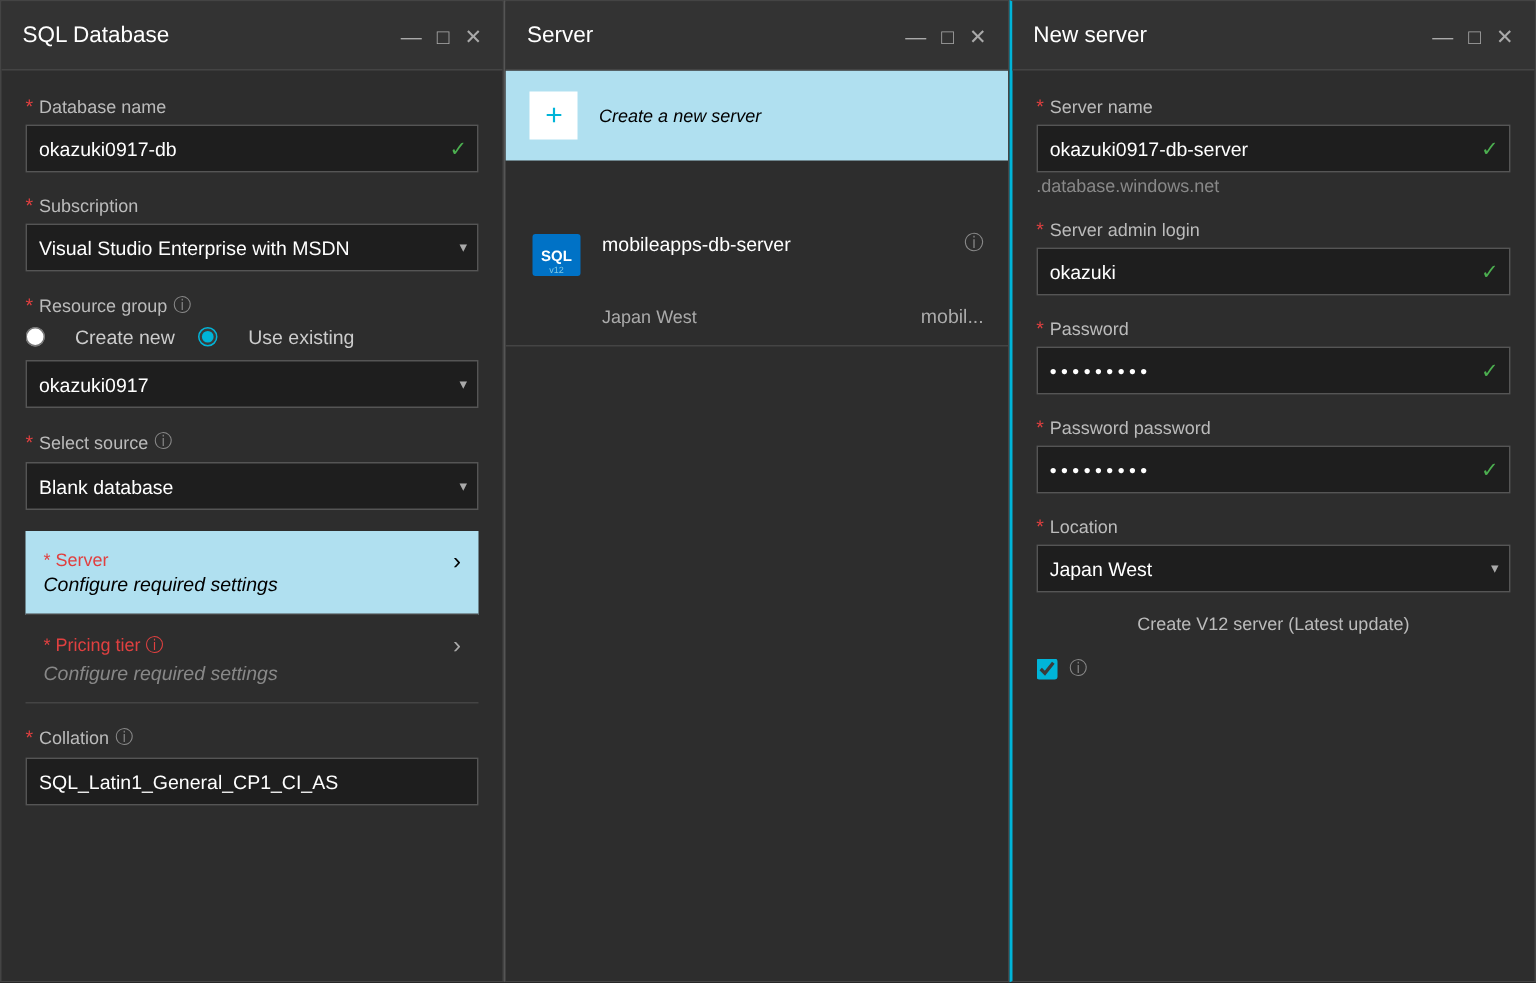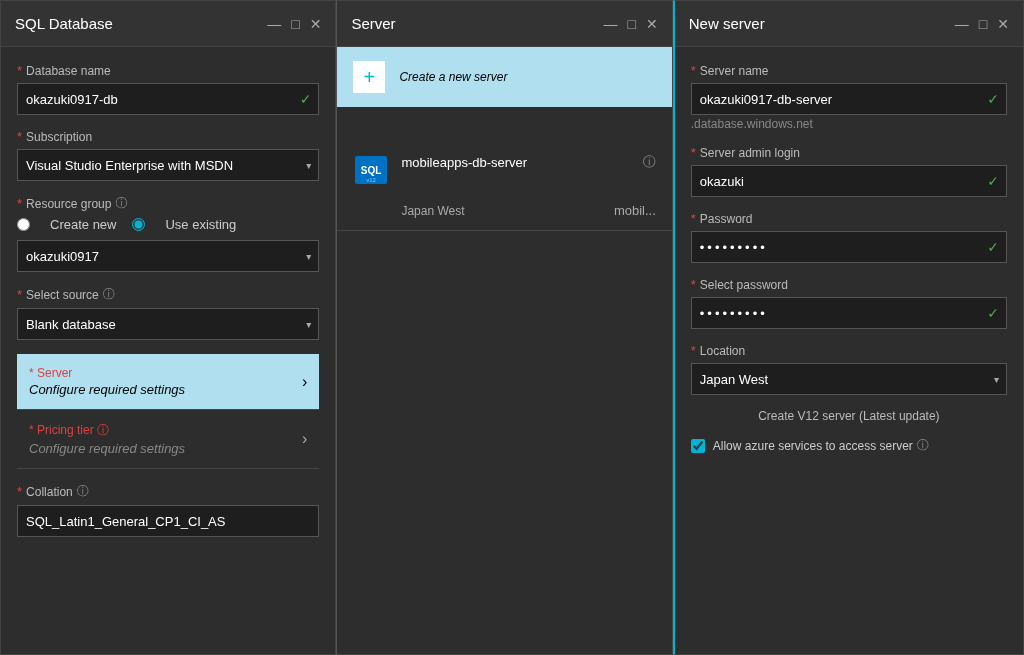--- a/index.html
+++ b/index.html
@@ -159,21 +159,20 @@
       cursor: pointer;
       font-size: 13px;
     }
 
     .radio-label input[type="radio"] {
       accent-color: #00b4d8;
     }
 
     .nav-item {
       display: flex;
-      align-items: center;
       justify-content: space-between;
       padding: 12px 12px;
       border-bottom: 1px solid #444;
       cursor: pointer;
       background: transparent;
     }
 
     .nav-item.active {
       background: #b0e0f0;
       color: #000;
@@ -525,21 +524,21 @@
       </div>
       <div class="input-wrapper">
         <input type="password" class="password-input" value="password1" style="">
         <span class="input-check">✓</span>
       </div>
     </div>
 
     <div class="field-group">
       <div class="field-label">
         <span class="required-star">*</span>
-        <span>Select password</span>
+        <span>Password password</span>
       </div>
       <div class="input-wrapper">
         <input type="password" class="password-input" value="password1" style="">
         <span class="input-check">✓</span>
       </div>
     </div>
 
     <div class="field-group">
       <div class="field-label">
         <span class="required-star">*</span>
@@ -558,19 +557,18 @@
       </div>
     </div>
 
     <div class="v12-section">
       <div class="v12-label">Create V12 server (Latest update)</div>
     </div>
 
     <div class="checkbox-row">
       <input type="checkbox" checked="" style="">
       <label class="checkbox-label">
-        <span>Allow azure services to access server</span>
         <span class="info-icon">ⓘ</span>
       </label>
     </div>
 
   </div>
 </div>
 
 </body></html>

